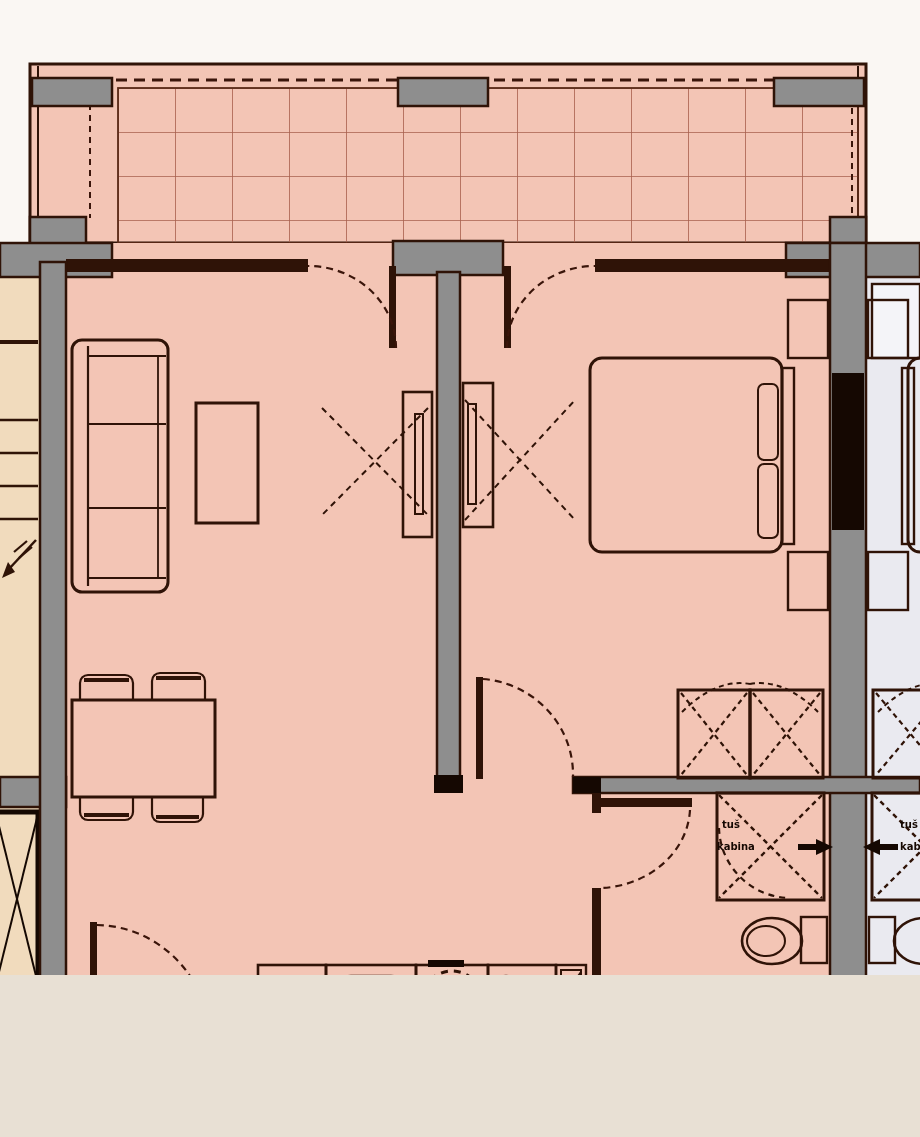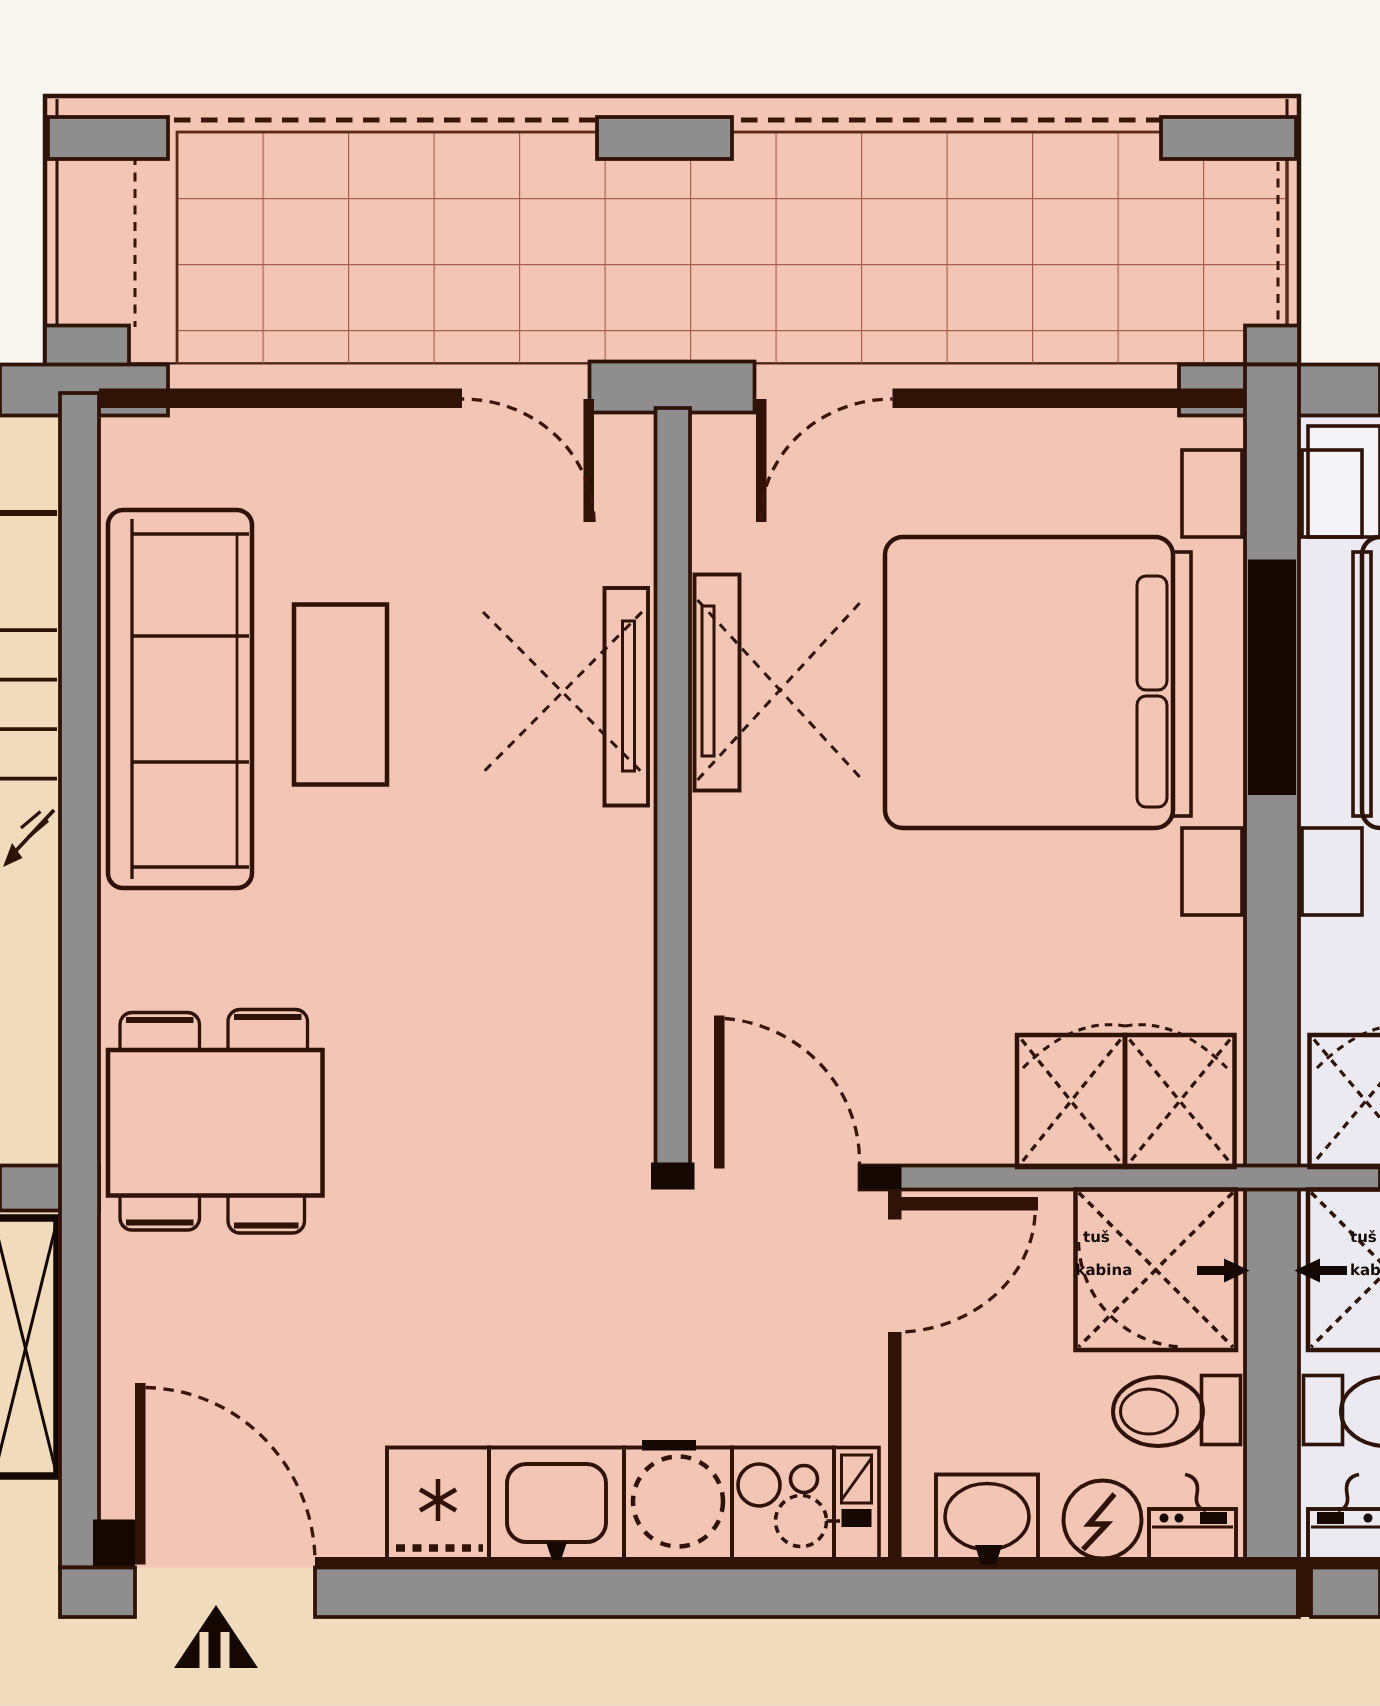--- a/index.html
+++ b/index.html
@@ -1,16 +1,16 @@
 <!DOCTYPE html>
 <html><head>
 <meta charset="utf-8">
 <style>
   html,body{margin:0;padding:0;background:#e8e0d4;}
-  #stage{position:relative;width:920px;height:1137px;overflow:hidden;
+  #stage{position:relative;width:920px;height:975px;overflow:hidden;
          font-family:"DejaVu Sans",sans-serif;}
   svg{display:block}
   text{font-family:"DejaVu Sans",sans-serif;}
 </style>
 </head>
 <body>
 
 <div id="stage">
 <svg width="920" height="1137" viewBox="0 0 920 1137">
   <defs>

